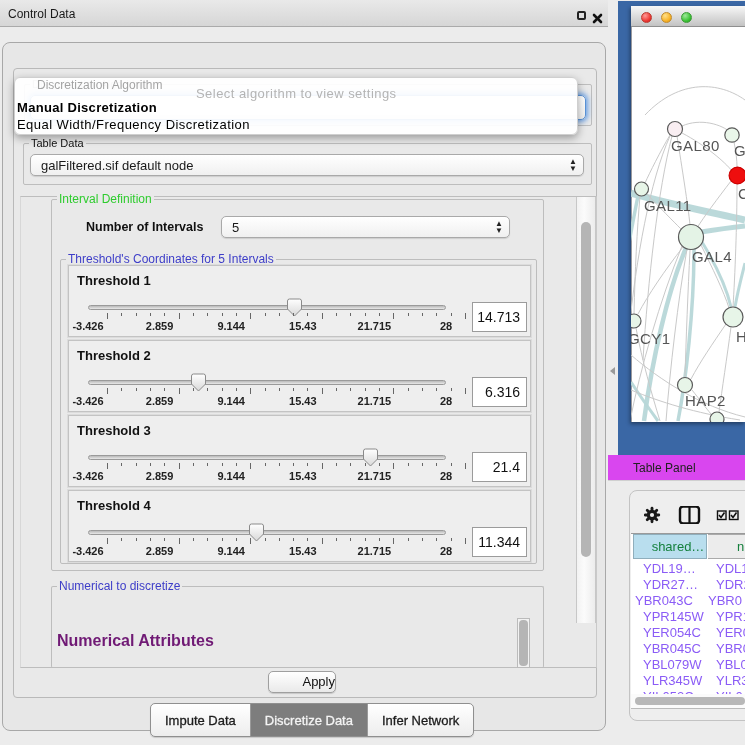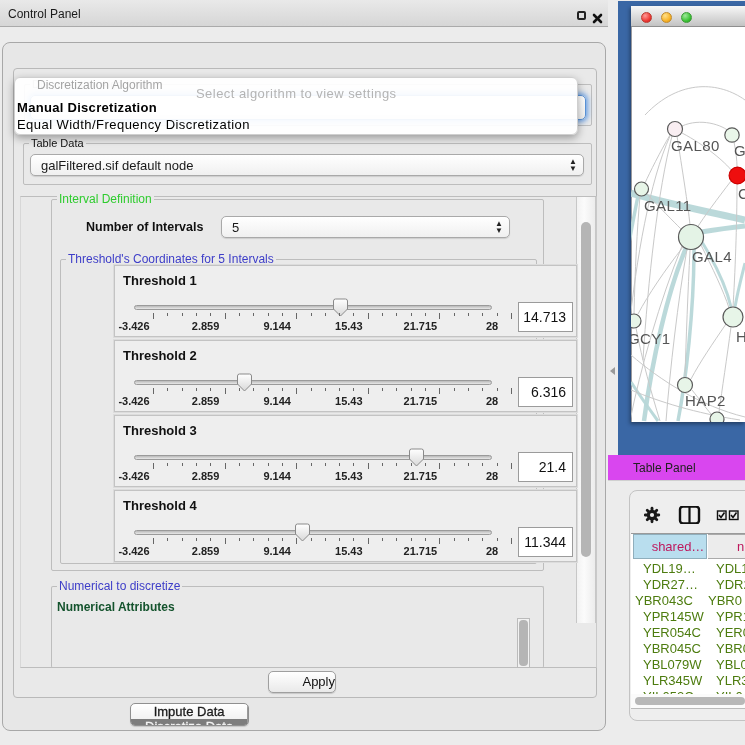--- a/index.html
+++ b/index.html
@@ -40,21 +40,21 @@
 
 .combo { position:absolute; background:linear-gradient(#ffffff,#f0f0f0);
   border:1px solid #a9a9a9; border-radius:5px;
   box-shadow:0 1px 1px rgba(0,0,0,0.12); font-size:13px; color:#1a1a1a; }
 .combo .txt { position:absolute; left:10px; top:50%; transform:translateY(-50%); }
 .combo .arr { position:absolute; right:6px; top:50%; transform:translateY(-50%);
   font-size:8px; line-height:7px; color:#222; text-align:center; }
 
 
 .tblock { position:absolute; left:68px; width:463px; height:72px;
-  background:#eeeeee; border:1px solid #c3c3c3; box-shadow:0 0 0 1px #dcdcdc;margin-left:46px; }
+  background:#eeeeee; border:1px solid #c3c3c3; box-shadow:0 0 0 1px #dcdcdc; }
 .tblock .bt { position:absolute; left:8px; top:7px; font-size:13px; font-weight:bold; color:#111; }
 .track { position:absolute; left:19px; top:39px; width:358px; height:5px;
   border:1px solid #9a9a9a; border-radius:3px;
   background:linear-gradient(#b9b9b9,#e8e8e8); }
 .thumb { position:absolute; top:32px; width:15px; height:19px; }
 .ticks { position:absolute; left:19px; top:47px; width:359px; height:7px; }
 .tlabels { position:absolute; left:0; top:54px; width:100%; height:12px;
   font-size:11px; font-weight:bold; color:#222; }
 .tlabels span { position:absolute; transform:translateX(-50%); }
 .vbox { position:absolute; left:403px; top:36px; width:55px; height:30px;
@@ -94,35 +94,35 @@
 #mactitle { left:631px; top:6px; width:114px; height:21px;
   background:linear-gradient(#f7f7f7,#c3c3c3); border-bottom:1px solid #8f8f8f; }
 .light { position:absolute; top:11.5px; width:11px; height:11px; border-radius:50%; }
 #tablepanelbar { left:608px; top:455px; width:137px; height:26px;
   background:#d946ef; border-bottom:1px solid #d0d0d0; }
 #tablepanelbar span { position:absolute; left:25px; top:6px; font-size:12px; color:#222; }
 #tablecard { left:629px; top:490px; width:130px; height:231px;
   background:#eeeeee; border:1px solid #c3c3c3; border-radius:8px; }
 #tableinner { left:631px; top:533px; width:114px; height:162px;
   background:#fff; border-top:1px solid #9a9a9a; }
-.hdrcell { position:absolute; top:534px; height:25px; font-size:13px; color:#be185d;
+.hdrcell { position:absolute; top:534px; height:25px; font-size:13px; color:#15803d;
   display:flex; align-items:center; justify-content:center; }
-.trow { position:absolute; width:114px; height:16.1px; font-size:13px; color:#4d7c0f; }
+.trow { position:absolute; width:114px; height:16.1px; font-size:13px; color:#8b5cf6; }
 .trow .c1 { position:absolute; left:12px; top:1px; }
 .trow .c2 { position:absolute; left:85px; top:1px; }
 #hscroll { left:631px; top:694px; width:114px; height:14px; background:#fbfbfb; }
 #hthumb { left:635px; top:697px; width:110px; height:8px; background:#b8b8b8; border-radius:4px; }
 #bottomtabs .s { padding:0 14px; }
 </style>
 </head>
 <body>
 <div id="stage">
 
   <div class="abs" id="titlebar">
-      <span class="t">Control Panel</span>
+      <span class="t">Control Data</span>
     </div>
   <div id="floatbtn"></div>
   <div style="position:absolute; left:592px; top:10px;"><svg width="11" height="11" viewBox="0 0 11 11">
         <g stroke="#111" stroke-width="2.6" stroke-linecap="round">
           <line x1="2" y1="2" x2="9" y2="9"></line>
           <line x1="9" y1="2" x2="2" y2="9"></line>
         </g>
       </svg></div>
 
   <div class="abs" id="outerpanel"></div>
@@ -368,27 +368,27 @@
           <span style="left:305.4px;">21.715</span>
           <span style="left:377px;">28</span>
         </div>
     <div class="vbox">11.344</div>
   </div>
     </div>
 
   <div class="group" style="left:51px; top:586px; width:493px; height:82px; border-bottom:none;">
     <span class="gtitle" style="color:#3d3dc8; font-size:12px;">Numerical to discretize</span>
   </div>
-  <div class="abs" style="left:57px; top:600px; font-size:12px; font-weight:bold; color:#14532d;">Numerical Attributes</div>
+  <div class="abs" style="left:57px; top:632px; font-size:16px; font-weight:bold; color:#701a75;">Numerical Attributes</div>
   <div class="abs" style="left:517px; top:618px; width:13px; height:50px; background:#f2f2f2; border:1px solid #bbb;"></div>
   <div class="abs" style="left:519px; top:620px; width:9px; height:46px; background:#b5b5b5; border-radius:4px;"></div>
 
   <div class="abs" id="applybtn">Apply</div>
 
-  <div class="seg" style="left:130px; top:703px; height:23px;flex-direction:column;" id="bottomtabs">
+  <div class="seg" style="left:150px; top:703px; height:34px;" id="bottomtabs">
     <div class="s">Impute Data</div>
     <div class="s sel">Discretize Data</div>
     <div class="s">Infer Network</div>
   </div>
 
   <div class="abs" id="popup">
     <span style="position:absolute; left:22px; top:0px; font-size:12px; color:rgba(90,90,90,0.55);">Discretization Algorithm</span>
       <span class="hint">Select algorithm to view settings</span>
     <span class="i1">Manual Discretization</span>
     <span class="i2">Equal Width/Frequency Discretization</span>

